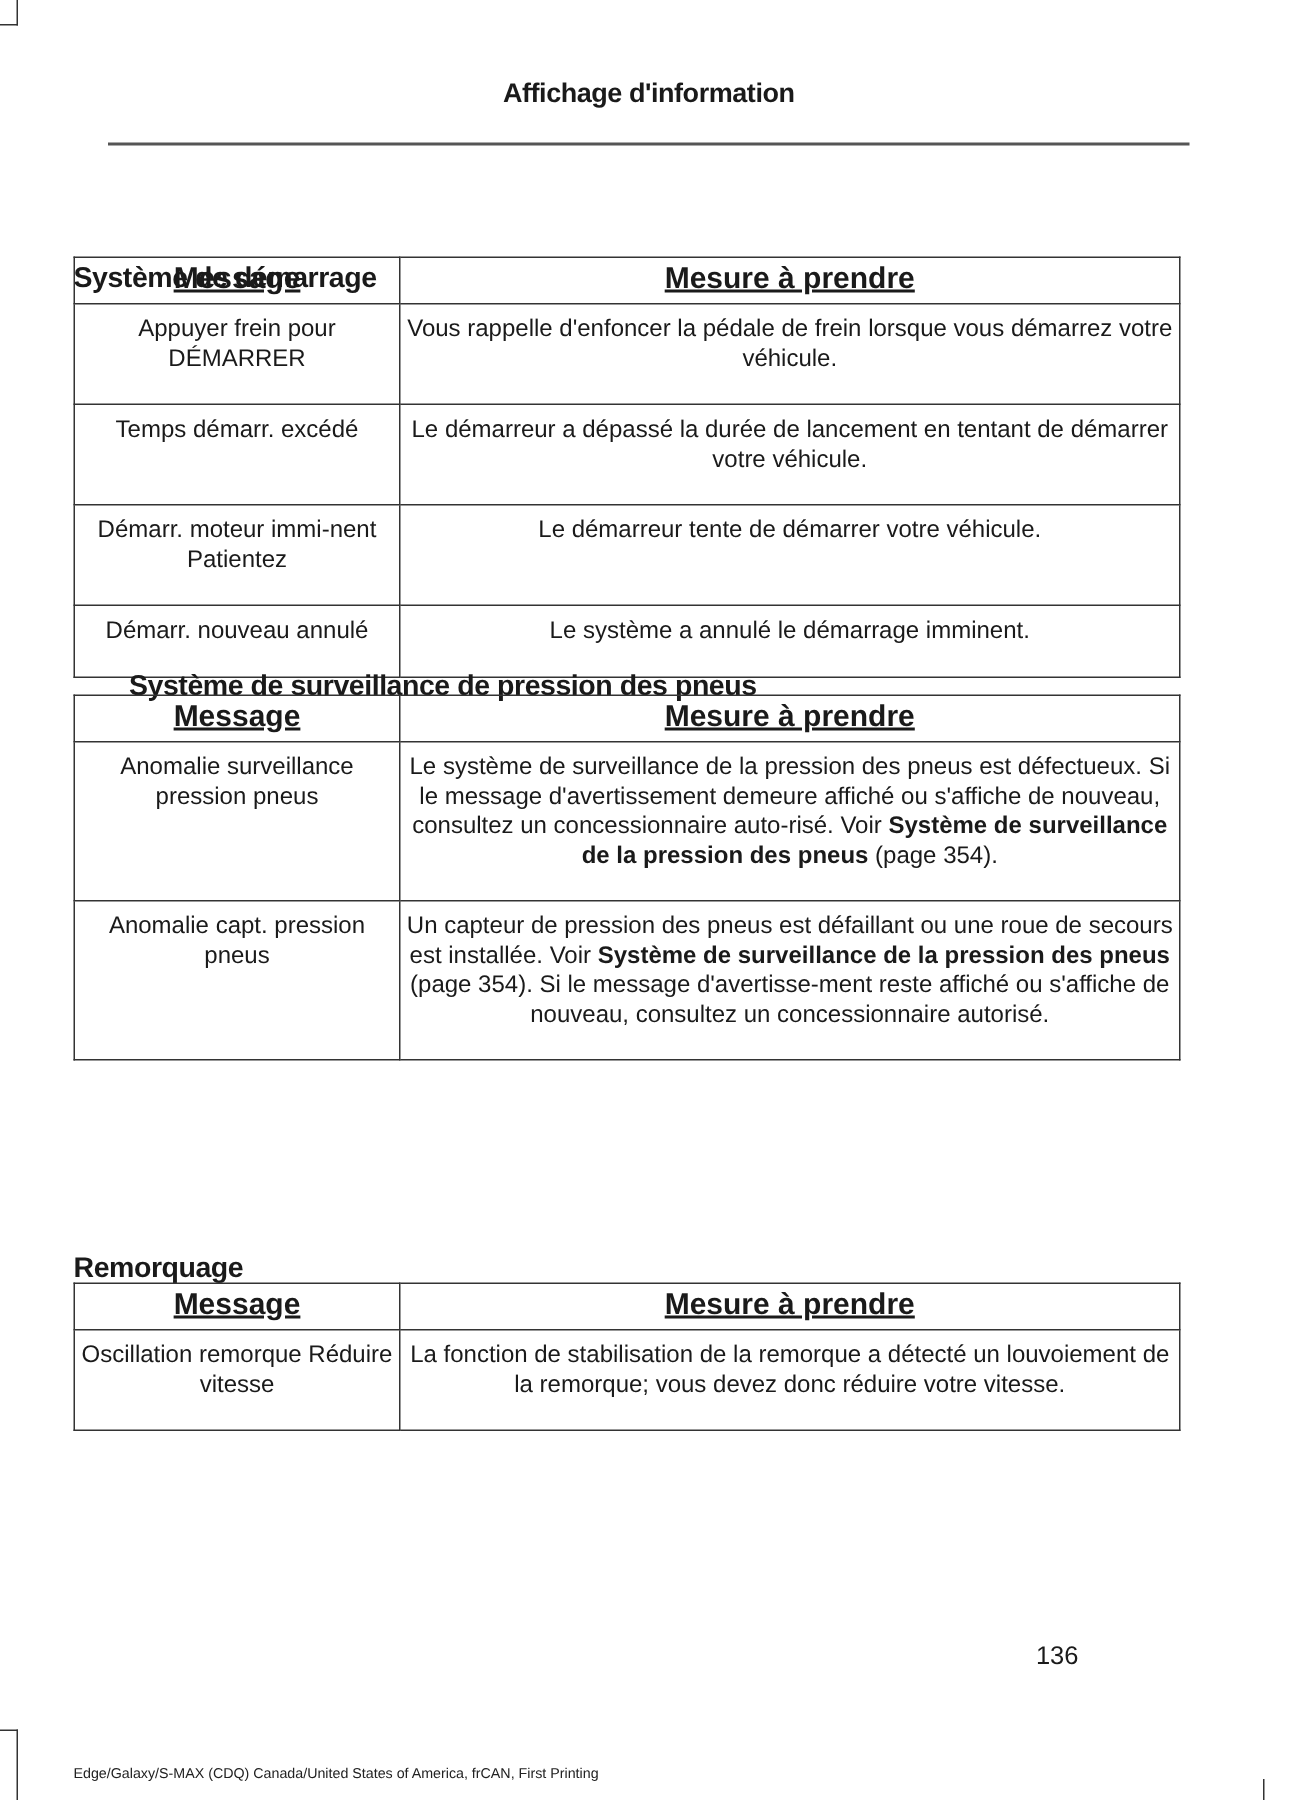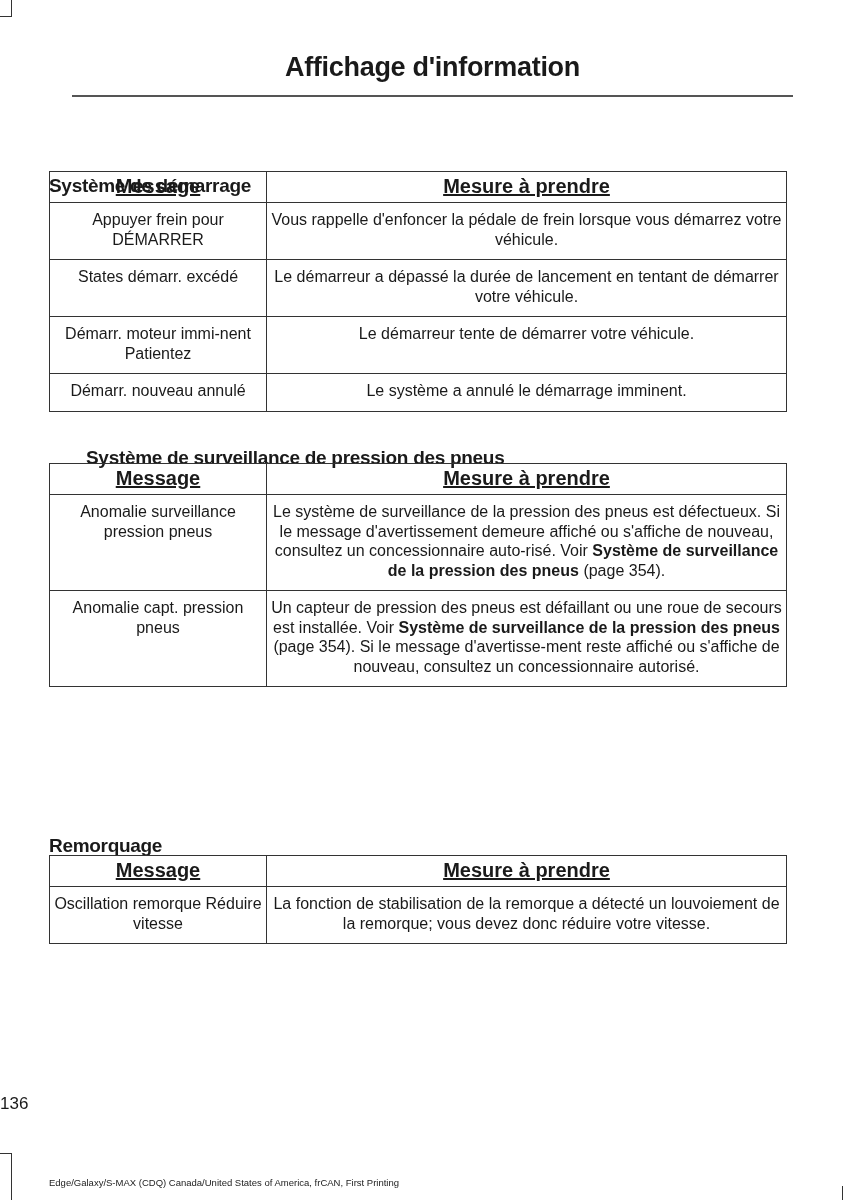--- a/index.html
+++ b/index.html
@@ -6,39 +6,39 @@
   body {
     width: 861px; height: 1200px; position: relative; overflow: hidden;
     font-family: "Liberation Sans", sans-serif; color: #1a1a1a;
   }
   .crop-tl { position: absolute; left: 0; top: 0; width: 11px; height: 16px; border-right: 1px solid #333; border-bottom: 1px solid #333; }
   .crop-bl { position: absolute; left: 0; top: 1153px; width: 11px; height: 47px; border-right: 1px solid #333; border-top: 1px solid #333; }
   .crop-br { position: absolute; left: 842px; top: 1186px; width: 1px; height: 14px; background: #333; }
 
   .page-title {
     position: absolute; left: 72px; width: 721px; top: 52px; text-align: center;
-    font-size: 27px; font-weight: bold; letter-spacing: -0.3px; margin: 0;
+    font-size: 18px; font-weight: bold; letter-spacing: -0.3px; margin: 0;
   }
   .title-rule { position: absolute; left: 72px; width: 721px; top: 95px; height: 2px; background: #555; }
 
   .section-heading { position: absolute; left: 49px; font-size: 19px; font-weight: bold; margin: 0; letter-spacing: -0.3px; }
 
   table.msg-table {
     position: absolute; left: 49px; width: 738px; border-collapse: collapse;
     font-size: 16px; line-height: 19.5px;
   }
   table.msg-table th, table.msg-table td {
     border: 1.5px solid #333; text-align: center; vertical-align: top; padding: 0 4px;
   }
   table.msg-table th { font-weight: bold; font-size: 20px; height: 30px; vertical-align: middle; text-decoration: underline; }
-  table.msg-table td { padding-top: 7px; padding-bottom: 10px; }
+  table.msg-table td { padding-top: 7px; padding-bottom: 20px; }
   table.msg-table td.col-msg { width: 208px; }
   .b { font-weight: bold; }
 
-  .page-number { position: absolute; left: 0; width: 694px; top: 1094px; text-align: left; font-size: 17px; }
+  .page-number { position: absolute; left: 0; width: 694px; top: 1094px; text-align: right; font-size: 17px; padding-left: 25px; }
   .footer-text { position: absolute; left: 49px; top: 1177px; font-size: 9.5px; color: #222; }
 </style>
 </head>
 <body>
 
 <div class="crop-tl"></div>
 <div class="crop-bl"></div>
 <div class="crop-br"></div>
 
 <h1 class="page-title">Affichage d'information</h1>
@@ -51,21 +51,21 @@
       <th>Message</th>
       <th>Mesure à prendre</th>
     </tr>
   </thead>
   <tbody>
     <tr>
       <td class="col-msg">Appuyer frein pour DÉMARRER</td>
       <td>Vous rappelle d'enfoncer la pédale de frein lorsque vous démarrez votre véhicule.</td>
     </tr>
     <tr>
-      <td class="col-msg">States démarr. excédé</td>
+      <td class="col-msg">Temps démarr. excédé</td>
       <td>Le démarreur a dépassé la durée de lancement en tentant de démarrer votre véhicule.</td>
     </tr>
     <tr>
       <td class="col-msg">Démarr. moteur immi-nent Patientez</td>
       <td>Le démarreur tente de démarrer votre véhicule.</td>
     </tr>
     <tr>
       <td class="col-msg">Démarr. nouveau annulé</td>
       <td>Le système a annulé le démarrage imminent.</td>
     </tr>

